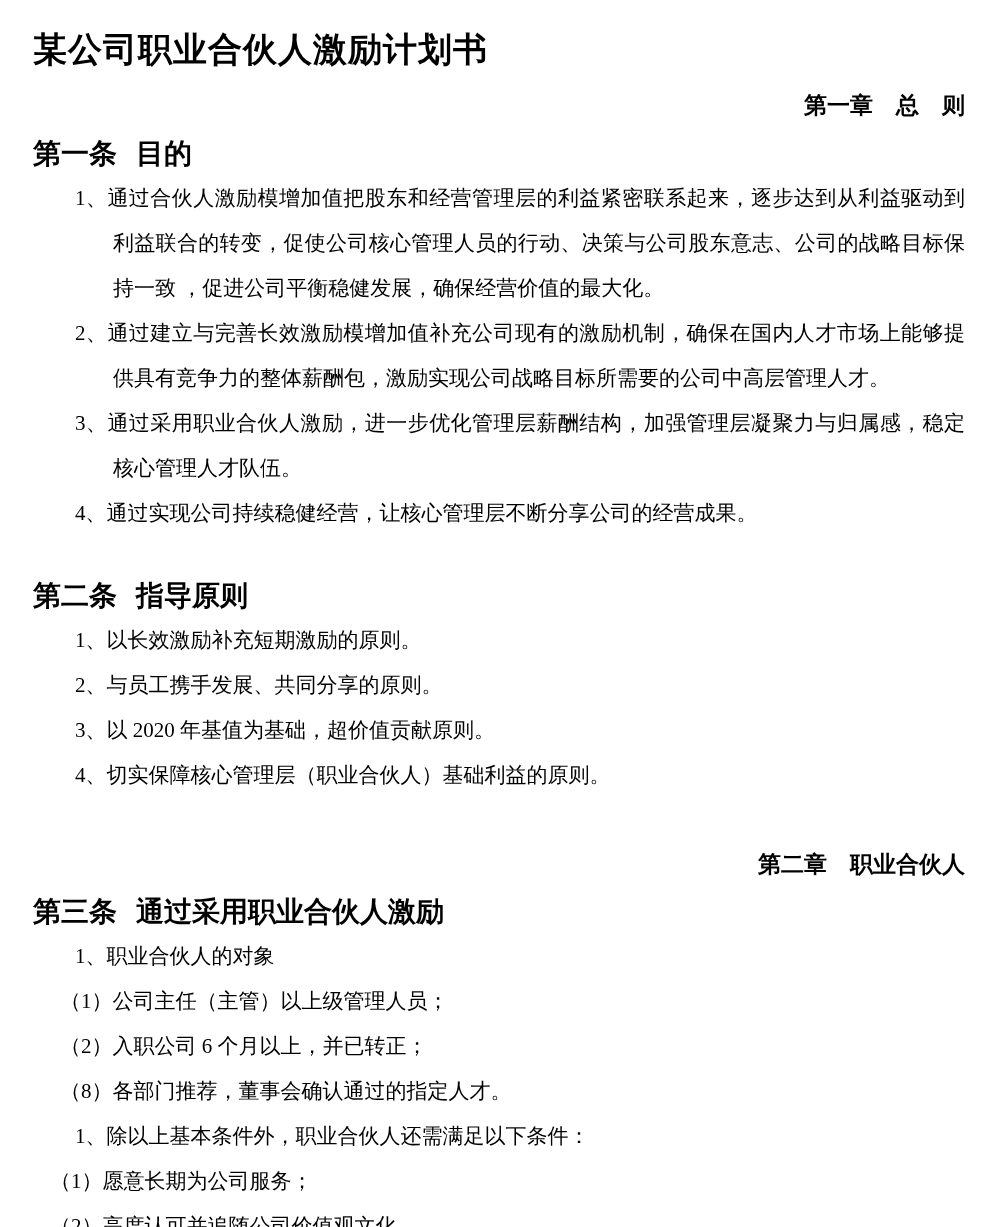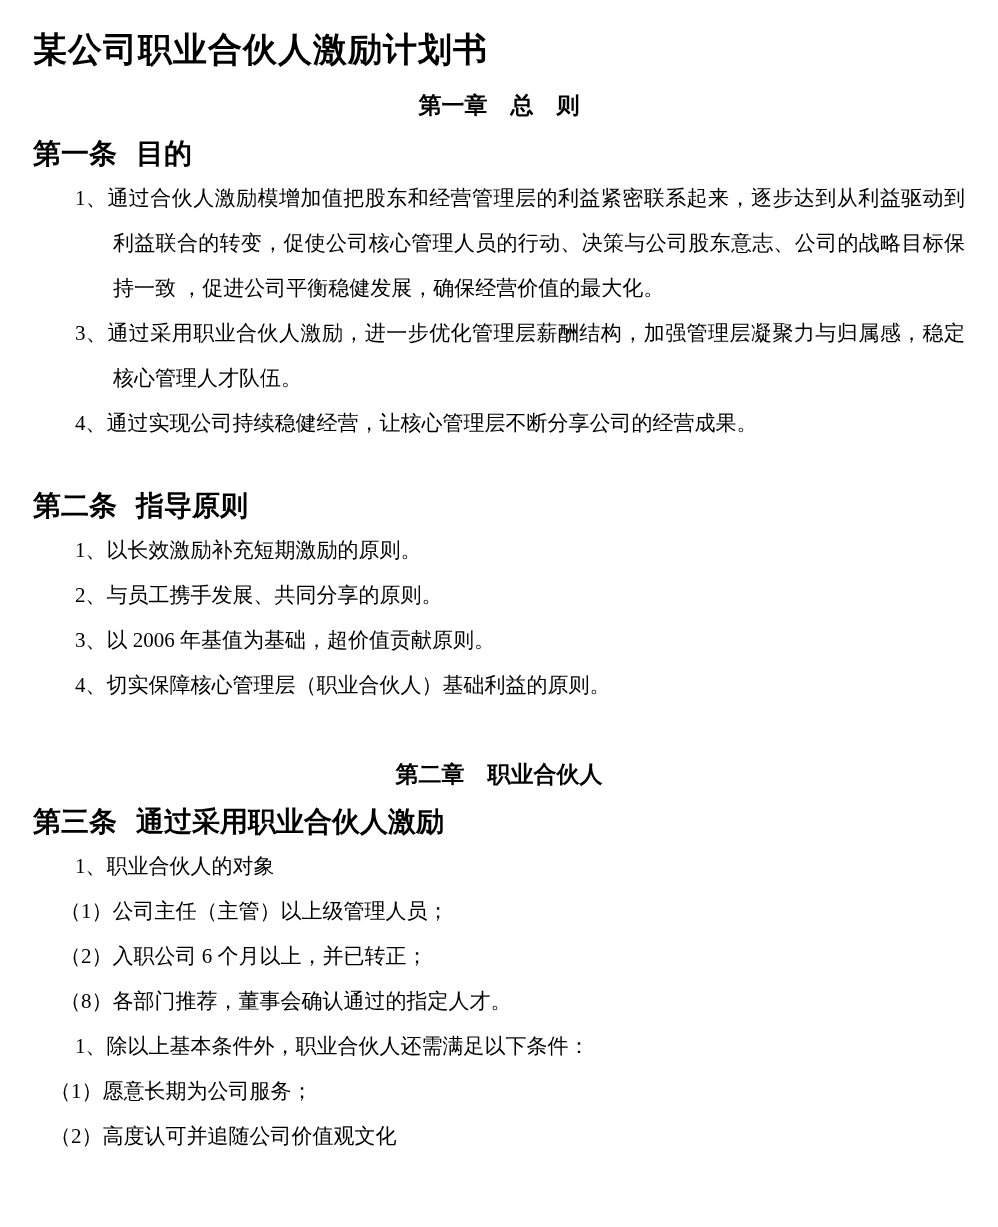--- a/index.html
+++ b/index.html
@@ -22,21 +22,21 @@
   .doc-title {
     margin: 0 0 16px 0;
     text-align: left;
     font-family: "Liberation Sans", "DejaVu Sans", sans-serif;
     font-size: 34px;
     font-weight: 700;
     letter-spacing: 1px;
     line-height: 50px;
   }
   .chapter-heading {
-    text-align: center;
+    text-align: right;
     font-size: 23px;
     font-weight: 700;
     line-height: 32px;
     margin: 0 0 16px 0;
   }
   .chapter-heading.serif {
     font-family: "Liberation Serif", "DejaVu Serif", serif;
   }
   .chapter-heading.sans {
     font-family: "Liberation Sans", "DejaVu Sans", sans-serif;
@@ -83,32 +83,33 @@
 
   <h1 class="doc-title">某公司职业合伙人激励计划书</h1>
 
   <div class="chapter-heading serif">第一章　总　则</div>
 
   <div class="article-heading">
     <span>第一条</span><span class="article-title-text">目的</span>
   </div>
 
   <p class="body-text num-item">1、通过合伙人激励模增加值把股东和经营管理层的利益紧密联系起来，逐步达到从利益驱动到利益联合的转变，促使公司核心管理人员的行动、决策与公司股东意志、公司的战略目标保持一致 ，促进公司平衡稳健发展，确保经营价值的最大化。</p>
+  <p class="body-text num-item">2、通过建立与完善长效激励模增加值补充公司现有的激励机制，确保在国内人才市场上能够提供具有竞争力的整体薪酬包，激励实现公司战略目标所需要的公司中高层管理人才。</p>
   <p class="body-text num-item">3、通过采用职业合伙人激励，进一步优化管理层薪酬结构，加强管理层凝聚力与归属感，稳定核心管理人才队伍。</p>
   <p class="body-text num-item">4、通过实现公司持续稳健经营，让核心管理层不断分享公司的经营成果。</p>
 
   <div class="spacer-line"></div>
 
   <div class="article-heading">
     <span>第二条</span><span class="article-title-text">指导原则</span>
   </div>
 
   <p class="body-text num-item">1、以长效激励补充短期激励的原则。</p>
   <p class="body-text num-item">2、与员工携手发展、共同分享的原则。</p>
-  <p class="body-text num-item">3、以 2006 年基值为基础，超价值贡献原则。</p>
+  <p class="body-text num-item">3、以 2020 年基值为基础，超价值贡献原则。</p>
   <p class="body-text num-item">4、切实保障核心管理层（职业合伙人）基础利益的原则。</p>
 
   <div class="spacer-line"></div>
   <div class="gap-small"></div>
 
   <div class="chapter-heading sans">第二章　职业合伙人</div>
 
   <div class="article-heading">
     <span>第三条</span><span class="article-title-text">通过采用职业合伙人激励</span>
   </div>

